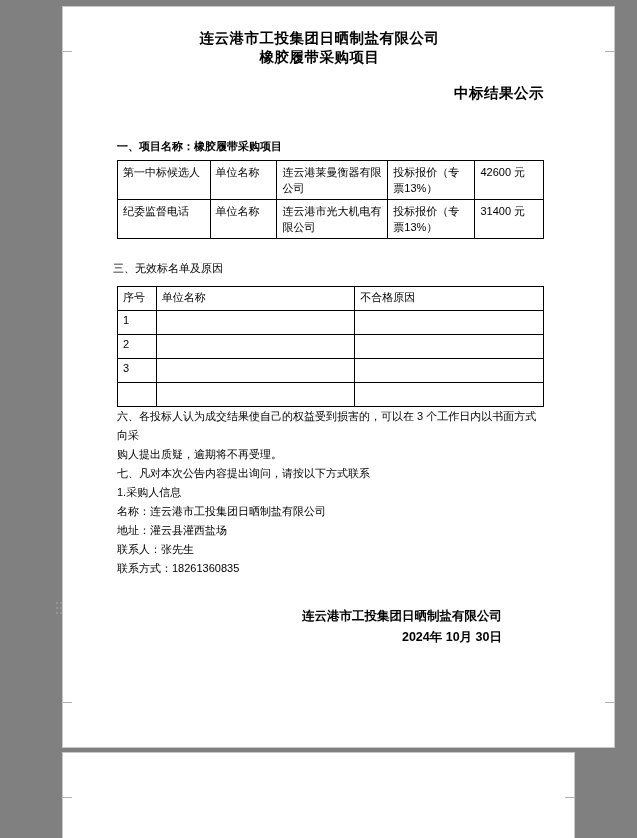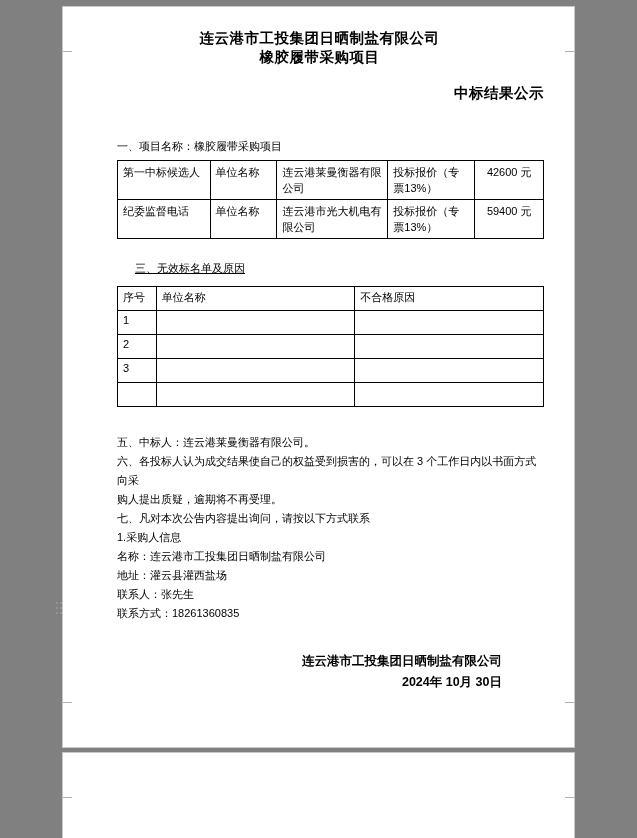--- a/index.html
+++ b/index.html
@@ -10,21 +10,21 @@
   body {
     width: 637px;
     height: 838px;
     font-family: "Liberation Sans", sans-serif;
     overflow: hidden;
   }
   .page {
     position: absolute;
     left: 62px;
     top: 6px;
-    width: 513px;
+    width: 553px;
     height: 742px;
     background: #ffffff;
     border: 1px solid #c8c8c8;
     box-sizing: border-box;
   }
   .page-lower {
     position: absolute;
     left: 62px;
     top: 752px;
     width: 513px;
@@ -58,43 +58,43 @@
   .t3 { margin-top: 17px; text-align: right; }
 
   .body-text {
     font-size: 11px;
     color: #000;
     line-height: 19px;
   }
   .sec-label {
     margin-left: 22px;
   }
-  .block-1 { margin-top: 34px; }
+  .block-1 { margin-top: 34px; font-weight: bold; }
 
   table.tbl {
     border-collapse: collapse;
     margin-left: 22px;
     margin-top: 4px;
     font-size: 11px;
     color: #000;
     border-radius: 6px;
   }
   table.tbl td {
     border: 1px solid #000;
     padding: 3px 5px;
     vertical-align: top;
     line-height: 16px;
   }
   .c1 { width: 88px; }
   .c2 { width: 60px; }
   .c3 { width: 108px; }
   .c4 { width: 80px; }
-  .c5 { width: 60px; text-align: center; }
-
-  .sec3 { margin-top: 20px; margin-left: 40px; text-decoration: underline; }
+  .c5 { width: 60px; }
+
+  .sec3 { margin-top: 20px; margin-left: 18px; }
 
   table.tbl2 {
     border-collapse: collapse;
     margin-left: 22px;
     margin-top: 8px;
     font-size: 11px;
     color: #000;
   }
   table.tbl2 td {
     border: 1px solid #000;
@@ -162,21 +162,21 @@
         <td class="c2">单位名称</td>
         <td class="c3">连云港莱曼衡器有限公司</td>
         <td class="c4">投标报价（专票13%）</td>
         <td class="c5">42600 元</td>
       </tr>
       <tr>
         <td class="c1">纪委监督电话</td>
         <td class="c2">单位名称</td>
         <td class="c3">连云港市光大机电有限公司</td>
         <td class="c4">投标报价（专票13%）</td>
-        <td class="c5">59400 元</td>
+        <td class="c5">31400 元</td>
       </tr>
     </tbody>
       </table>
 
     <div class="body-text sec3">三、无效标名单及原因</div>
 
     <table class="tbl2">
       <tbody>
           <tr>
         <td class="d1">序号</td>
@@ -199,21 +199,20 @@
         <td class="d3"></td>
       </tr>
       <tr>
         <td class="d1"></td>
         <td class="d2"></td>
         <td class="d3"></td>
       </tr>
     </tbody>
       </table>
 
-    <div class="body-text para block-5">五、中标人：连云港莱曼衡器有限公司。</div>
     <div class="body-text para">六、各投标人认为成交结果使自己的权益受到损害的，可以在 3 个工作日内以书面方式向采</div>
     <div class="body-text indent0">购人提出质疑，逾期将不再受理。</div>
     <div class="body-text para">七、凡对本次公告内容提出询问，请按以下方式联系</div>
     <div class="body-text para">1.采购人信息</div>
     <div class="body-text para">名称：连云港市工投集团日晒制盐有限公司</div>
     <div class="body-text para">地址：灌云县灌西盐场</div>
     <div class="body-text para">联系人：张先生</div>
     <div class="body-text para">联系方式：18261360835</div>
 
     <div class="signature">

